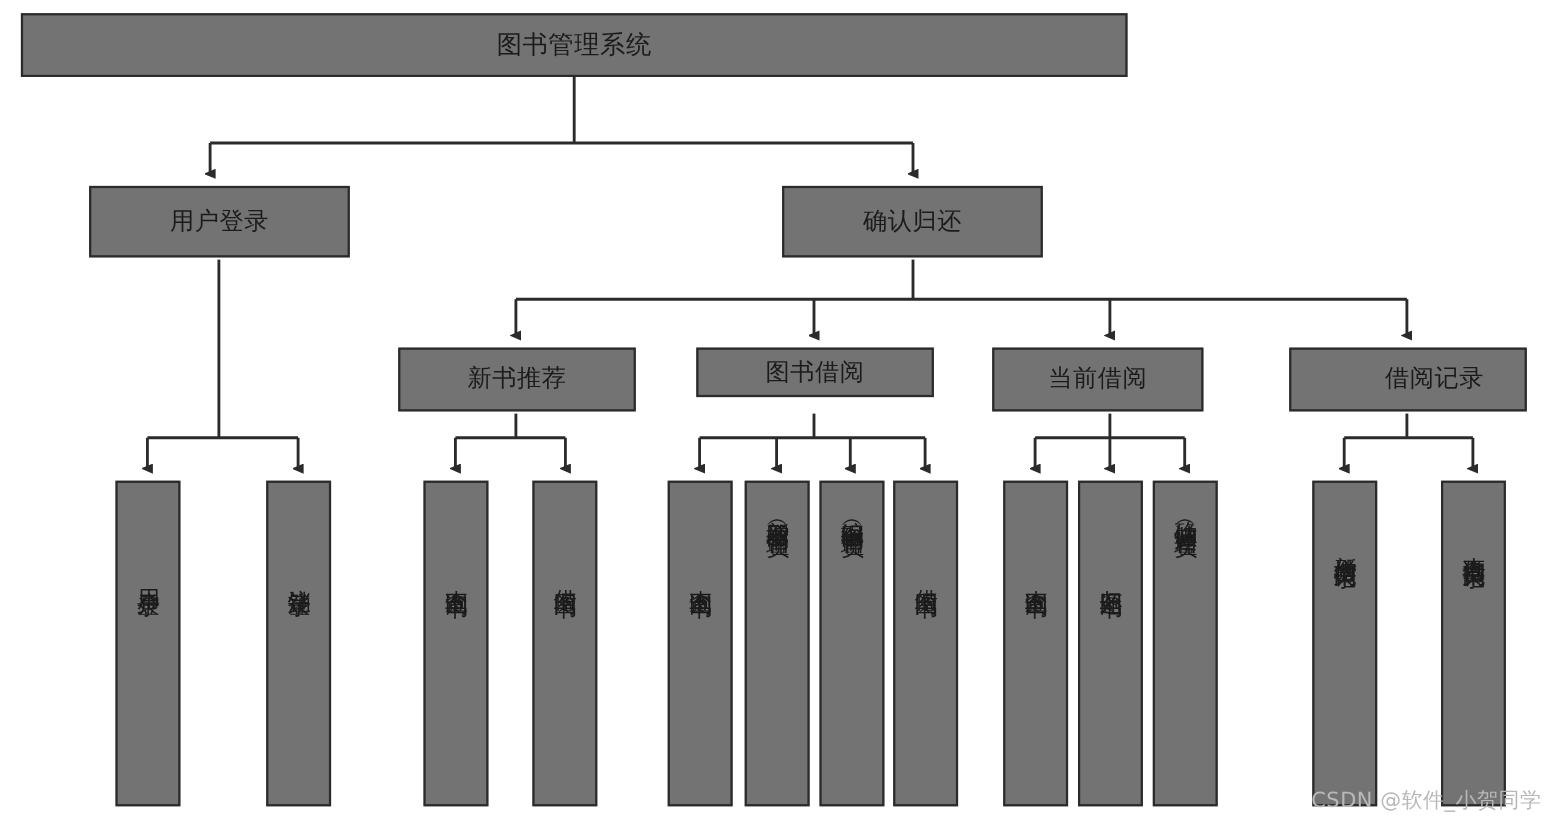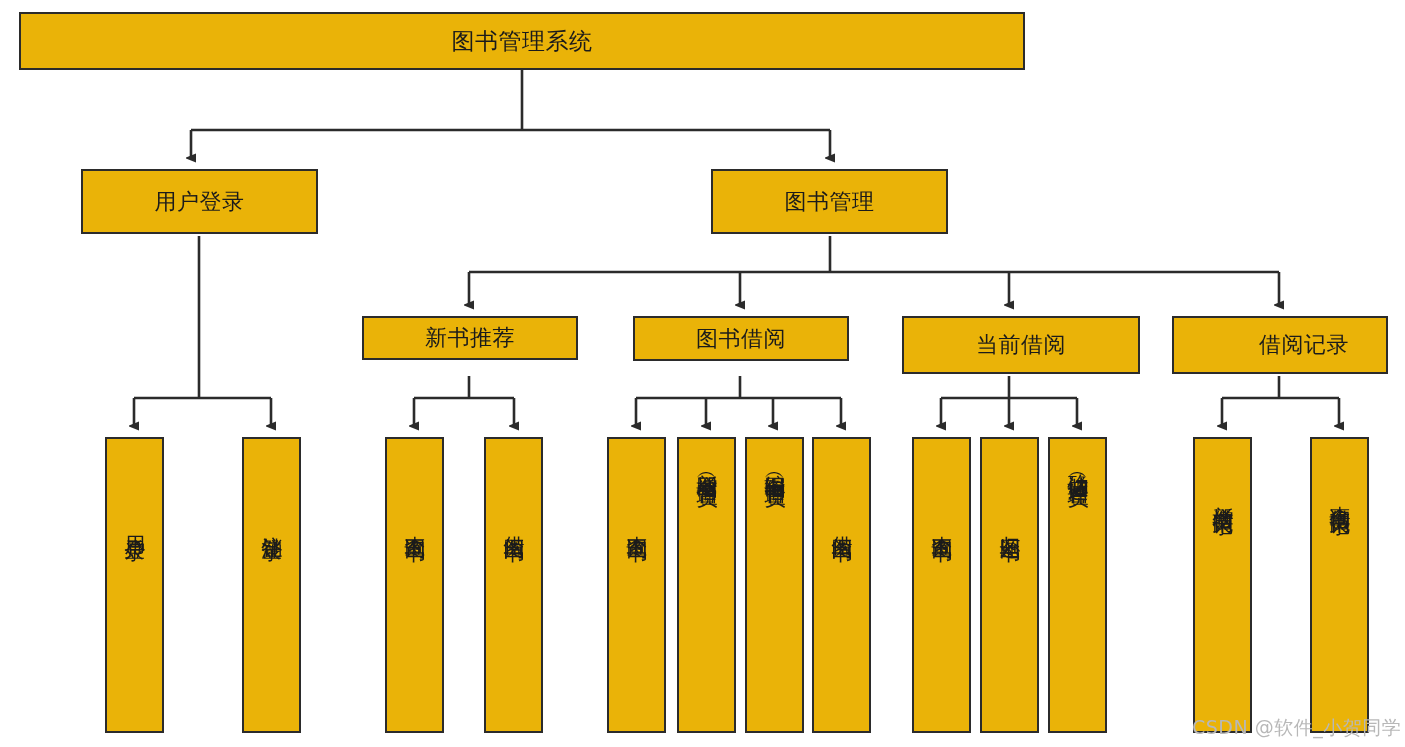--- a/index.html
+++ b/index.html
@@ -22,21 +22,21 @@
   #edges {
     position: absolute;
     left: 0;
     top: 0;
     width: 1405px;
     height: 747px;
   }
   .node {
     position: absolute;
     box-sizing: border-box;
-    background: #eab308;
+    background: #737373;
     border: 2.6px solid #2b2b2b;
     display: flex;
     align-items: center;
     justify-content: center;
     z-index: 3;
   }
   .node .label {
     font-size: 22px;
     line-height: 1.15;
     color: #1b1b1b;
@@ -129,30 +129,30 @@
   </svg>
 
   <div class="node root" style="left:19px; top:12px; width:1006px; height:58px;">
     <span class="label">图书管理系统</span>
   </div>
 
   <div class="node lvl1" style="left:81px; top:169px; width:237px; height:65px;">
     <span class="label">用户登录</span>
   </div>
   <div class="node lvl1" style="left:711px; top:169px; width:237px; height:65px;">
-    <span class="label">图书管理</span>
-  </div>
-
-  <div class="node lvl2" style="left:362px; top:316px; width:216px; height:44px;">
+    <span class="label">确认归还</span>
+  </div>
+
+  <div class="node lvl2" style="left:362px; top:316px; width:216px; height:58px;">
     <span class="label">新书推荐</span>
   </div>
   <div class="node lvl2" style="left:633px; top:316px; width:216px; height:45px;">
     <span class="label">图书借阅</span>
   </div>
-  <div class="node lvl2" style="left:902px; top:316px; width:238px; height:58px;">
+  <div class="node lvl2" style="left:902px; top:316px; width:192px; height:58px;">
     <span class="label">当前借阅</span>
   </div>
   <div class="node lvl2" style="left:1172px; top:316px; width:216px; height:58px;padding-left:48px;">
     <span class="label">借阅记录</span>
   </div>
 
   <div class="node leaf mid" style="left:105px; top:437px; width:59px; height:296px;">
     <span class="label">用户登录</span>
   </div>
   <div class="node leaf mid" style="left:242px; top:437px; width:59px; height:296px;">

